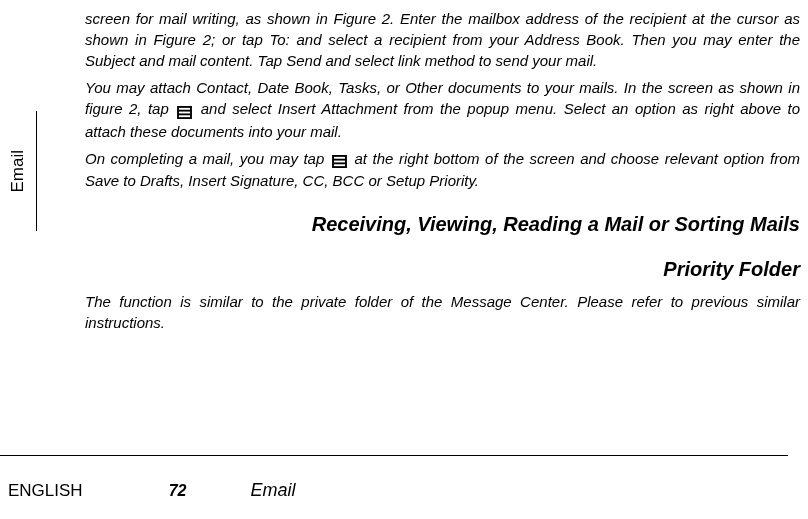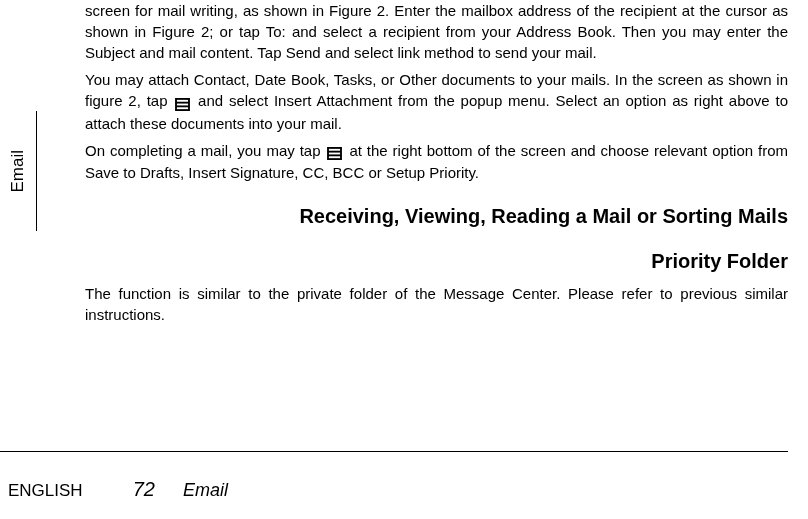--- a/index.html
+++ b/index.html
@@ -31,22 +31,23 @@
       align-items: center;
       justify-content: center;
     }
     .side-tab span {
       writing-mode: vertical-rl;
       transform: rotate(180deg);
       font-size: 17px;
     }
     .content {
       margin-left: 85px;
-      margin-right: 20px;
-      padding-top: 0;
+      margin-right: 8px;
+      padding-top: 8px;
+      font-style: italic;
     }
     .indent {
       margin-left: 0;
     }
     .para {
       font-size: 15px;
       line-height: 1.4;
       margin-bottom: 6px;
       text-align: justify;
     }
@@ -66,28 +67,29 @@
     }
     .footer-line {
       border-top: 1px solid #000;
       margin-left: 0;
       margin-right: 20px;
     }
     .footer-content {
       display: flex;
       align-items: baseline;
       padding-top: 10px;
+      gap: 36px;
     }
     .lang-label {
       font-size: 17px;
       margin-left: 8px;
     }
     .page-num {
-      font-size: 20px;
-      font-weight: normal;
+      font-size: 16px;
+      font-weight: bold;
       font-style: italic;
       margin-left: 50px;
       margin-top: 16px;
     }
     .footer-title {
       font-size: 18px;
       font-style: italic;
       margin-left: 28px;
     }
     .inline-icon {

